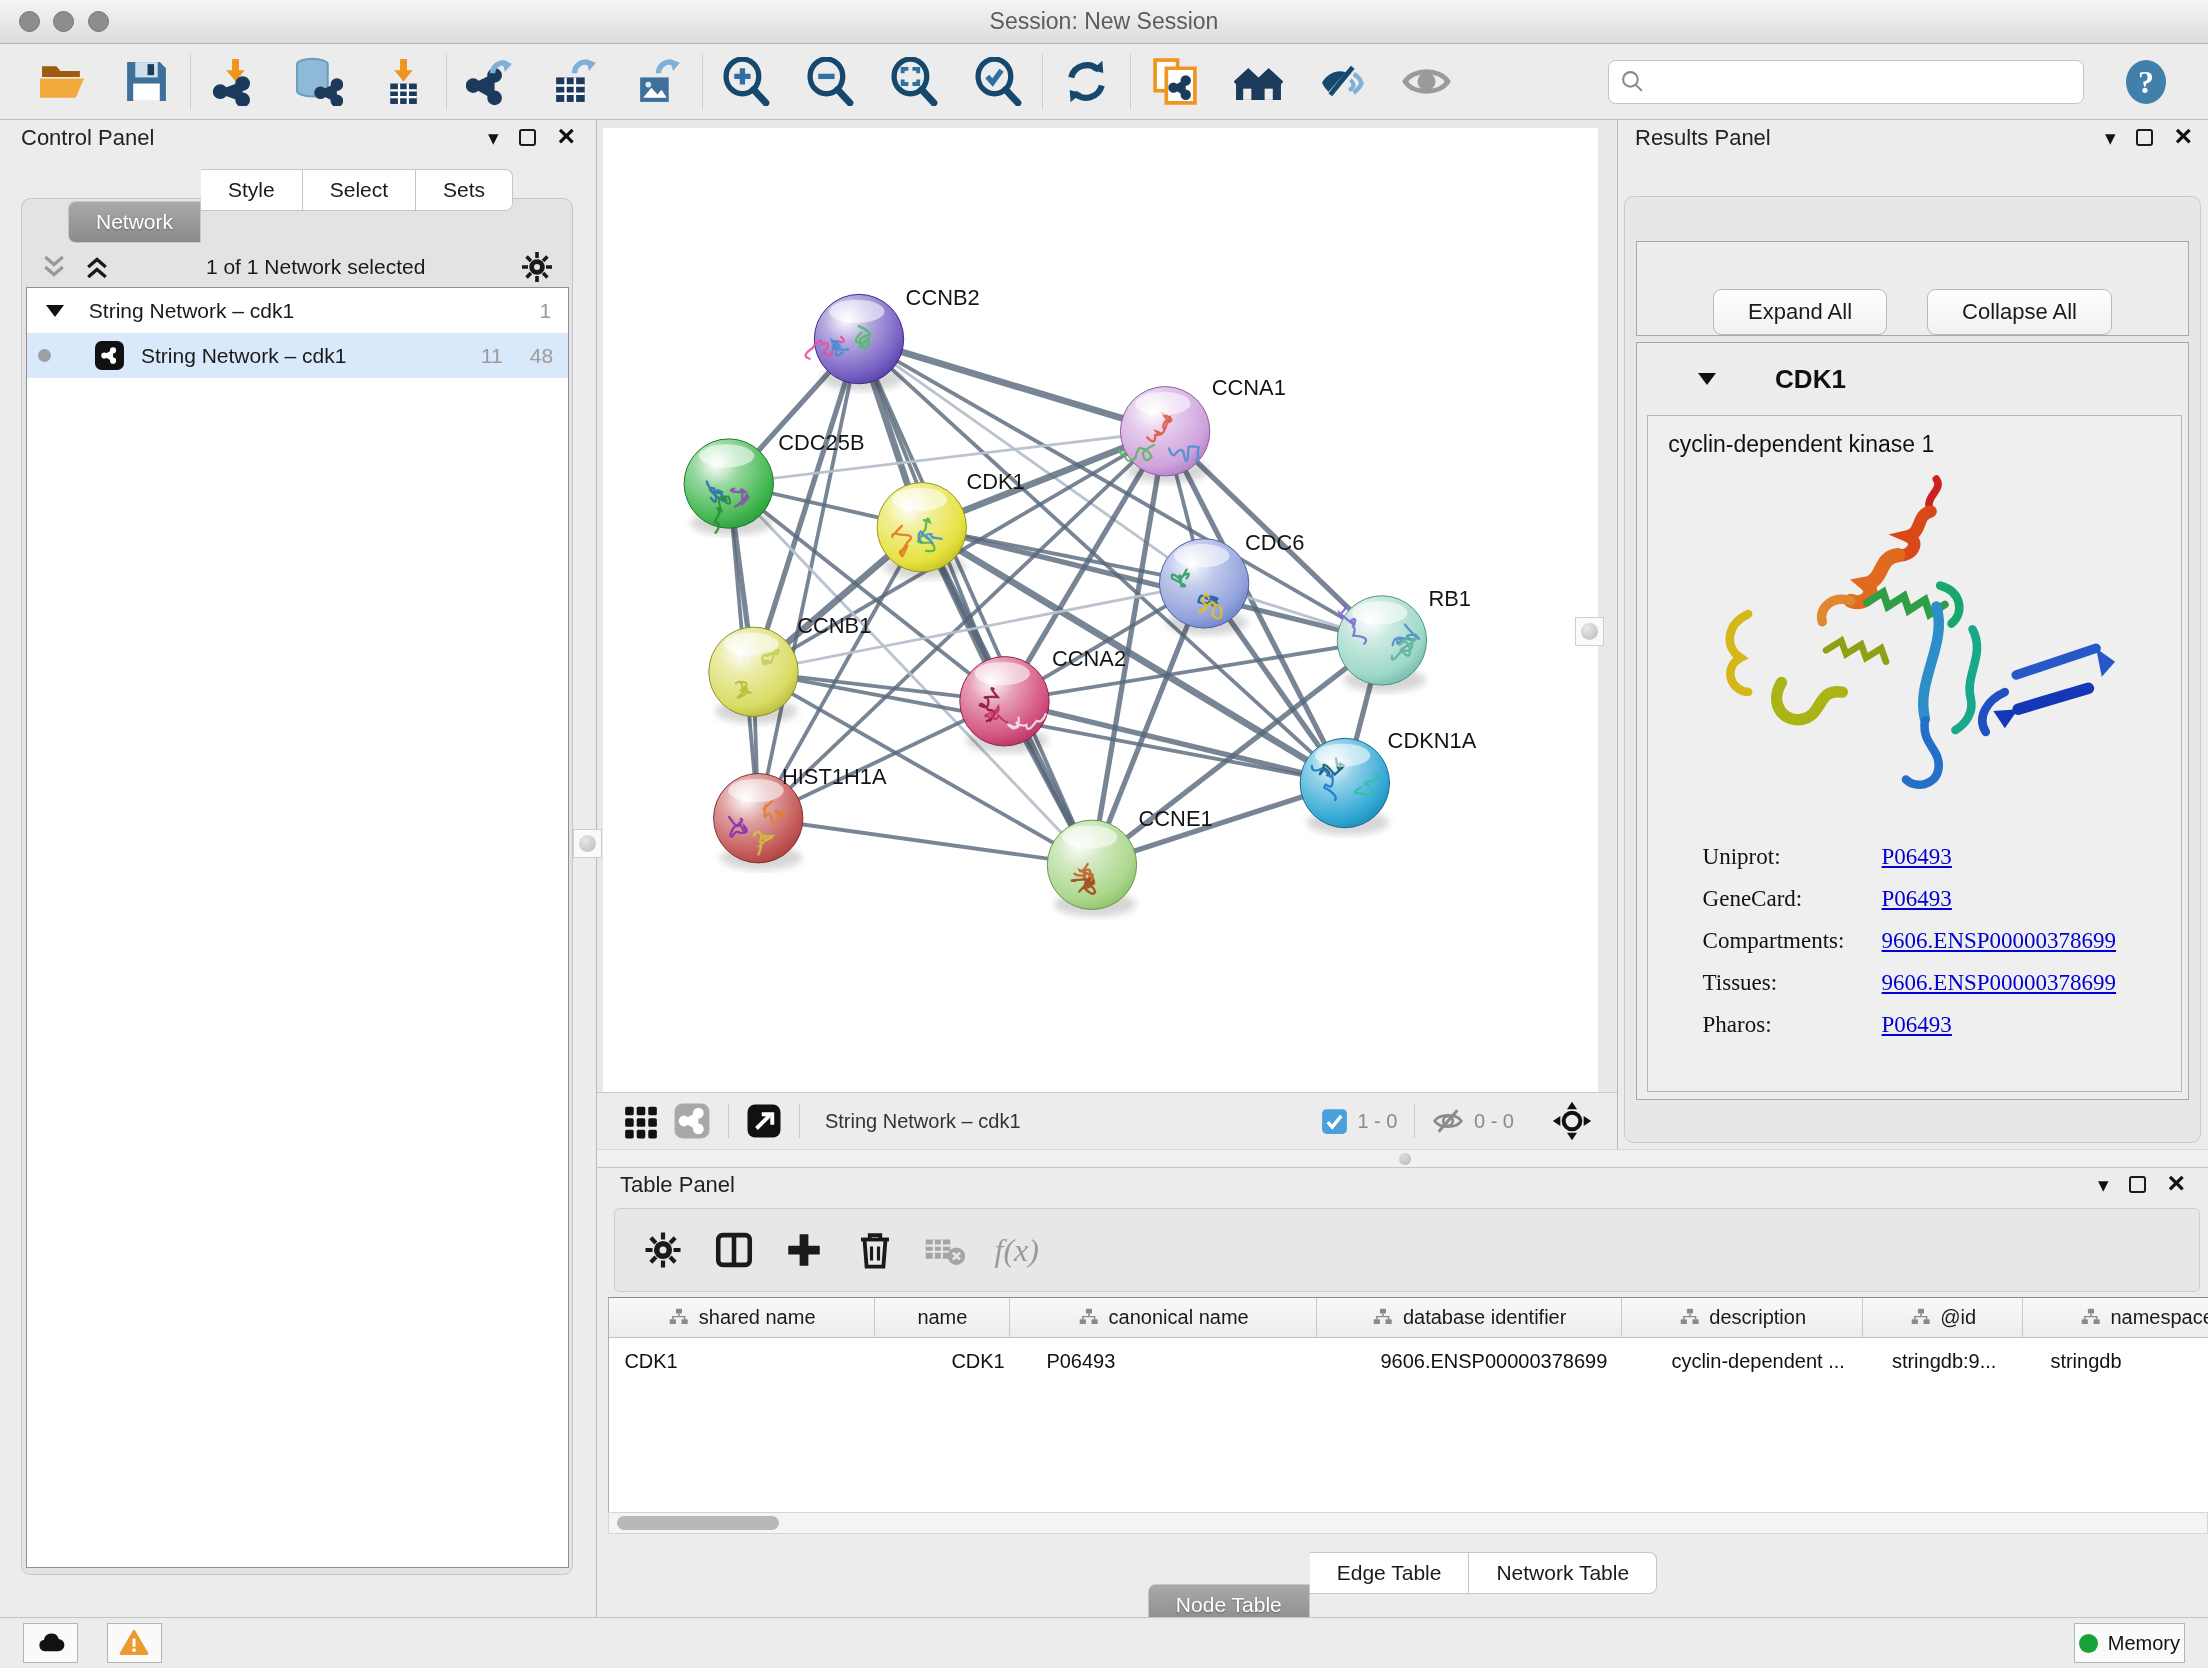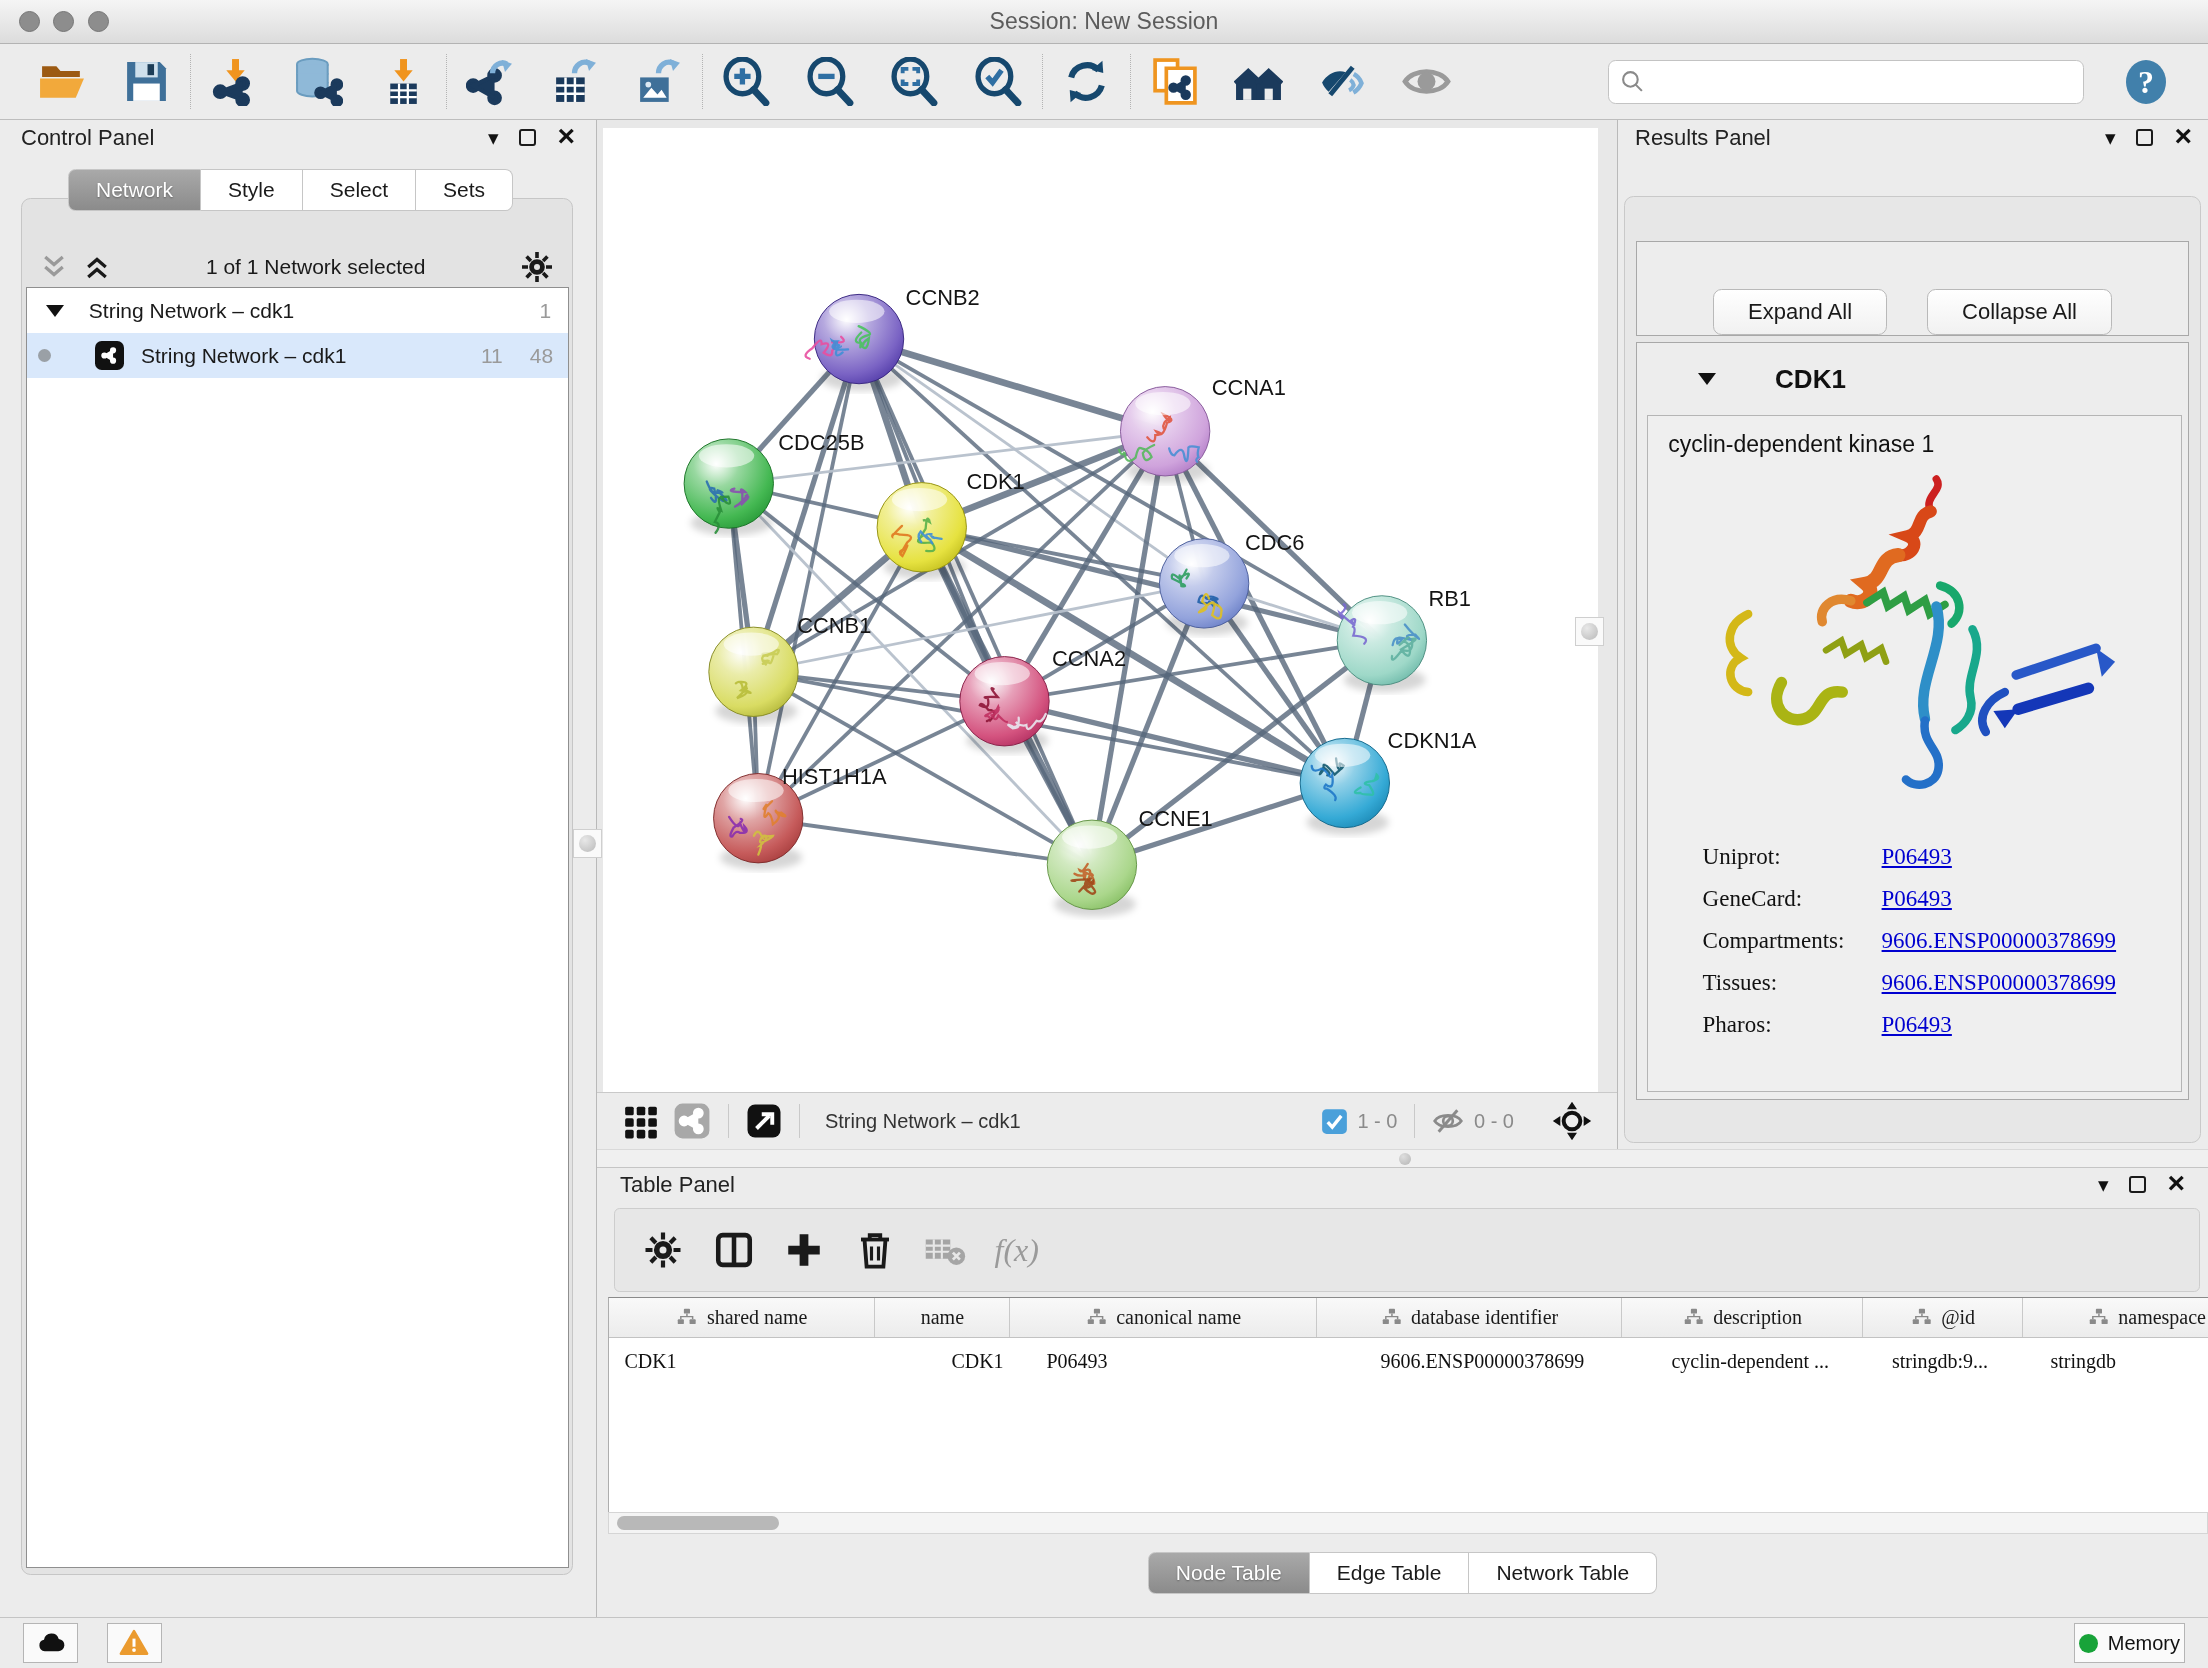--- a/index.html
+++ b/index.html
@@ -34,21 +34,21 @@
   .pctrl { margin-left:auto; display:flex; align-items:center; gap:21px; }
   .caret { font-size:21px; color:#111; line-height:1; }
   .floatbox { width:17px; height:17px; border:2.4px solid #1a1a1a; border-radius:2.9px; display:inline-block; }
   .closex { font-size:30px; font-weight:700; color:#111; line-height:1; margin-top:-3.8px; }
 
   
   .tab { height:42px; line-height:40px; padding:0 27px; font-size:21px; background:#fff;
     border:1px solid #c6c6c6; border-left:none; color:#1a1a1a; }
   .tab:first-child { border-left:1px solid #c6c6c6; border-radius:7.6px 0 0 7.6px; }
   .tab:last-child { border-radius:0 7.6px 7.6px 0; }
-  .tab.sel { background:linear-gradient(#a9a9a9,#8b8b8b); color:#fff; text-shadow:0 1px 1.9px rgba(0,0,0,.35); }
+  .tab.sel { background:linear-gradient(#a9a9a9,#8b8b8b); color:#fff; text-shadow:0 1px 1.9px rgba(0,0,0,.35);margin-top:32px; }
   .tab.lone { border-radius:7.6px; border-left:1px solid #c6c6c6; }
 
   
   .cp { position:absolute; left:0; top:120px; width:597px; height:1497px; border-right:1px solid #b9b9b9; background:#ececec; }
   .cp-tabs { position:absolute; left:68px; top:49px; display:flex; z-index:2; }
   .cp-box { position:absolute; left:21px; top:78px; right:23px; bottom:42px;
     background:#e3e3e3; border:1px solid #c6c6c6; border-radius:9.5px; }
   .cp-chevrow { display:flex; align-items:center; padding:0 17px; margin-top:48px; height:40px; }
   .cp-chevrow svg { width:30px; height:30px; }
   .cp-summary { flex:1; text-align:center; font-size:21px; color:#1a1a1a; }
@@ -102,21 +102,21 @@
   .xl-row .lbl { width:179px; flex:0 0 auto; }
   .xl-row .link { color:#0000d0; text-decoration:underline; cursor:pointer; }
 
   
   .tp { position:absolute; left:597px; top:1168px; width:1611px; height:449px; background:#ececec; }
   .tp-toolbar { position:absolute; left:17px; right:7.6px; top:40px; height:84px; background:#e7e7e7;
     border:1px solid #cdcdcd; border-radius:5.7px; display:flex; align-items:center; padding-left:27px; gap:28.5px; }
   .tp-toolbar svg { width:42px; height:42px; }
   .fx { font-family:"Liberation Serif", serif; font-style:italic; font-size:32px; color:#9a9a9a; }
   .tp-table { position:absolute; left:11.4px; right:0; top:129px; height:215px; background:#fff;
-    border-top:1.9px solid #8a8a8a; border-left:1px solid #adadad; overflow:hidden;font-family:Liberation Serif, serif; }
+    border-top:1.9px solid #8a8a8a; border-left:1px solid #adadad; overflow:hidden; }
   .tp-hrow { display:flex; height:40px; background:linear-gradient(#f9f9f9,#ececec); border-bottom:1px solid #c2c2c2; }
   .tp-hcell { display:flex; align-items:center; justify-content:center; gap:9.5px; border-right:1px solid #c9c9c9;
     font-size:20px; color:#1a1a1a; flex:0 0 auto; overflow:hidden; }
   .tp-hcell svg { width:21px; height:21px; flex:0 0 auto; }
   .tp-drow { display:flex; height:46px; align-items:center; }
   .tp-dcell { padding-left:15px; font-size:20px; color:#111; flex:0 0 auto; overflow:hidden; white-space:nowrap; }
   .tp-scroll { position:absolute; left:11.4px; right:0; top:344px; height:22px; background:#f4f4f4; border:1px solid #d5d5d5; }
   .tp-scroll .thumb { position:absolute; left:7.6px; top:2.9px; width:162px; height:14.3px; background:#b8b8b8; border-radius:7.6px; }
   .tp-tabs { position:absolute; left:0; right:0; top:384px; display:flex; justify-content:center; }
 

